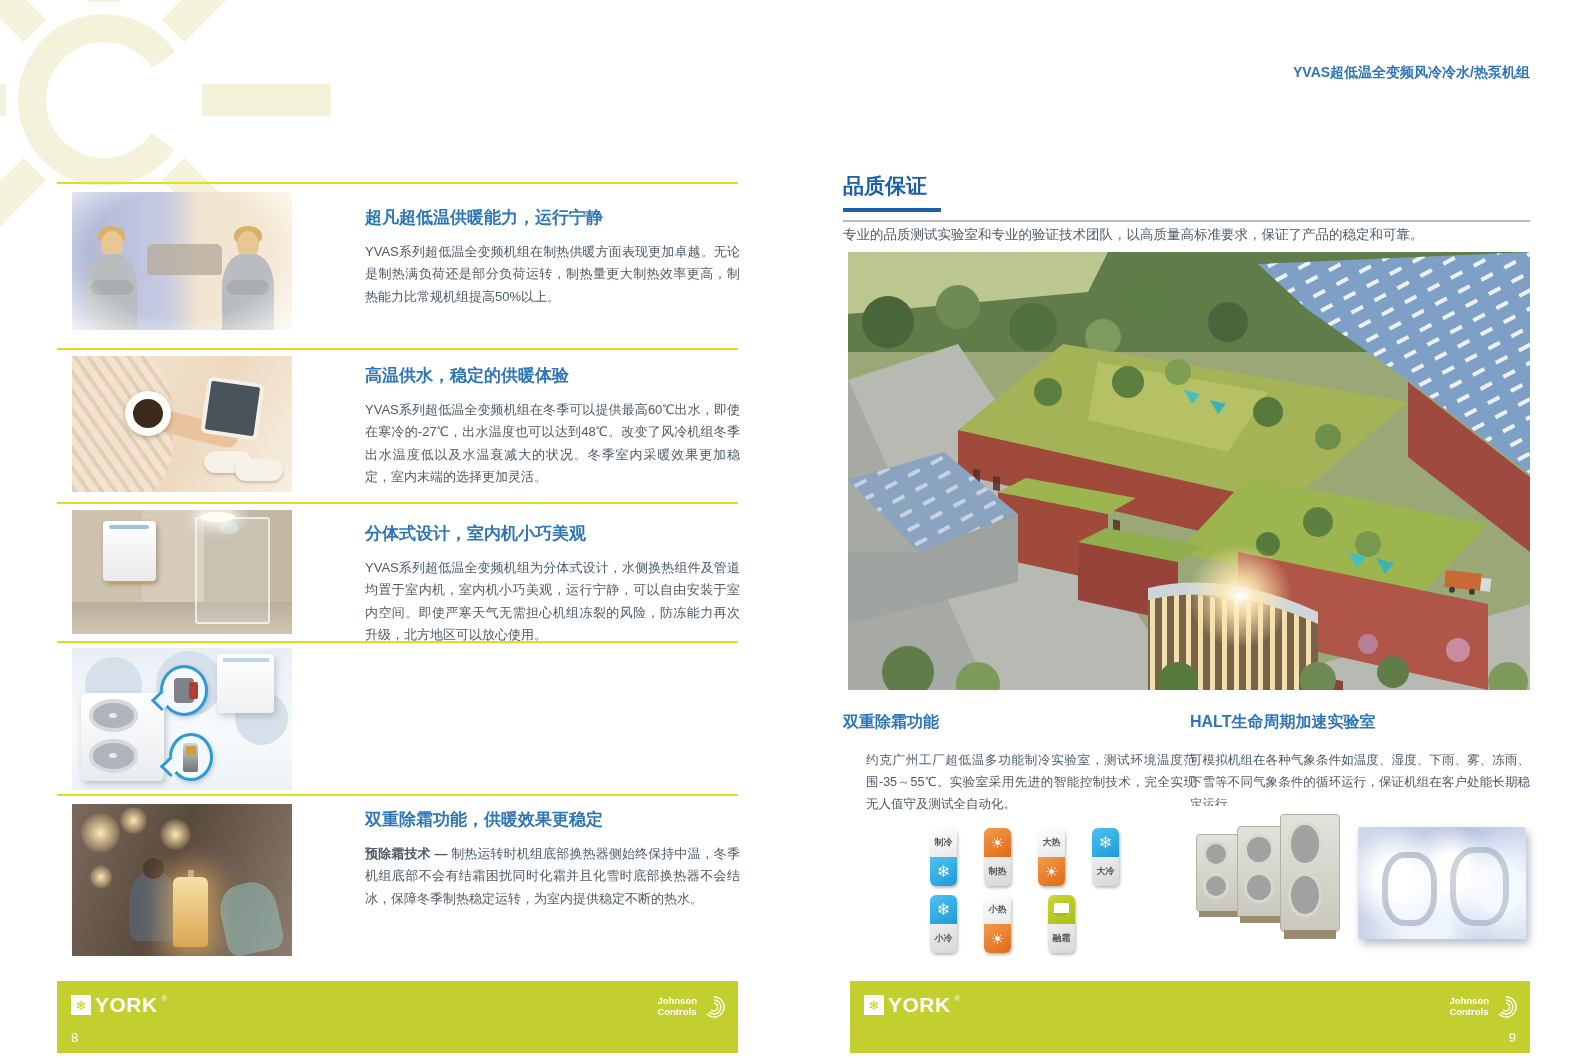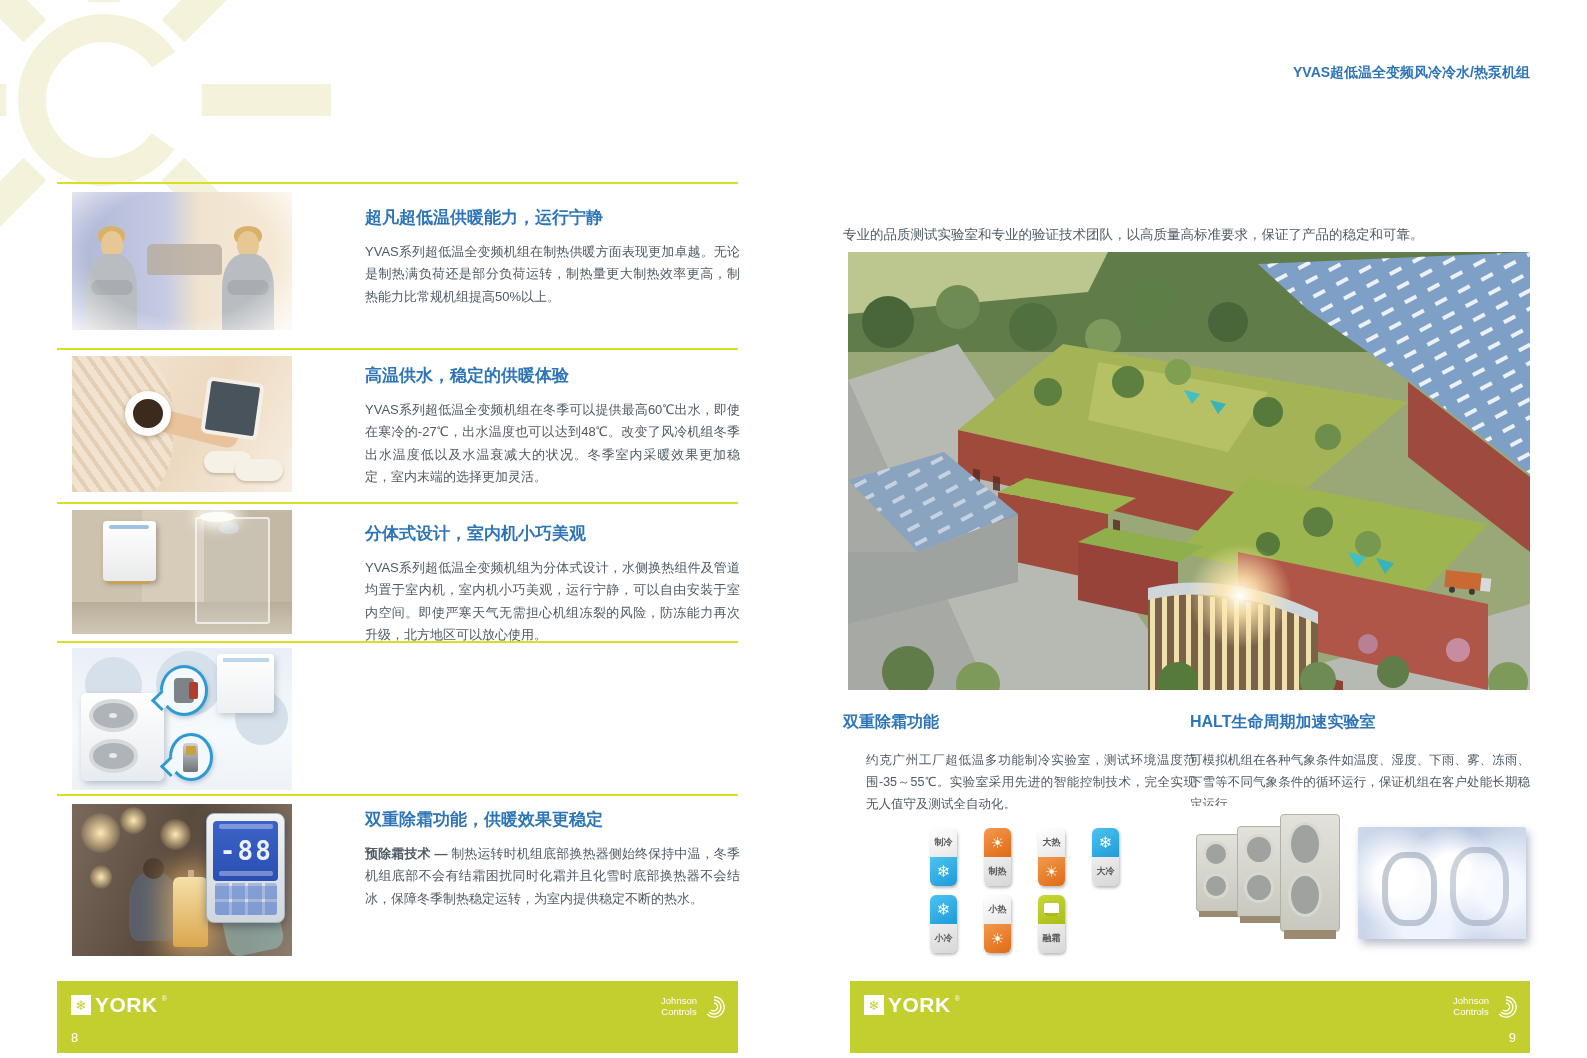--- a/index.html
+++ b/index.html
@@ -92,21 +92,21 @@
   .half { position:absolute; left:0; width:100%; height:50%; display:flex; align-items:center; justify-content:center; }
   .half.top { top:0; } .half.bot { top:50%; }
   .half.metal { font-size:9px; font-weight:bold; color:#5a5a5a; letter-spacing:0; }
   .half.blue { background:linear-gradient(150deg,#4cc2f0,#1e9cd8); color:#fff; font-size:16px; }
   .half.orange { background:linear-gradient(150deg,#f29a4e,#e06a14); color:#fff; font-size:15px; }
   .half.green { background:linear-gradient(150deg,#c8d83a,#a9bd17); }
   .defrost-chip { width:15px; height:13px; background:#ffffff; border-radius:2px;
     box-shadow:inset 0 -9px 0 -6px #a9bd17, inset 0 -3px 0 0 #fff; position:relative; }
   .defrost-chip::before { content:"···"; position:absolute; left:1px; top:-7px; color:#a9bd17; font-size:10px; letter-spacing:1px; }
   .t1{left:2px;top:4px;} .t2{left:56px;top:4px;} .t3{left:110px;top:4px;} .t4{left:164px;top:4px;}
-  .t5{left:2px;top:71px;} .t6{left:56px;top:71px;} .t7{left:110px;top:71px;}
+  .t5{left:2px;top:71px;} .t6{left:56px;top:71px;} .t7{left:120px;top:71px;}
   
   .halt-units { position:absolute; left:1190px; top:806px; width:156px; height:140px; background:#fff; }
   .unitbox { position:absolute; border-radius:4px; background:linear-gradient(#e3e2da,#c9c8be); border:1px solid #b2b1a6; }
   .unitfan { position:absolute; left:12%; width:58%; border-radius:50%; background:#9fa29f; border:3px solid #d8d8d2; }
   .pallet { position:absolute; left:4%; bottom:-7%; width:92%; height:8%; background:#9a8b70; }
   .halt-frost { position:absolute; left:1358px; top:827px; width:168px; height:112px; border-radius:2px;
     background:
       radial-gradient(circle at 22% 45%, #ffffff 0 13%, rgba(255,255,255,0) 35%),
       radial-gradient(circle at 55% 40%, #ffffff 0 16%, rgba(255,255,255,0) 40%),
       radial-gradient(circle at 85% 55%, #f4f8ff 0 14%, rgba(255,255,255,0) 38%),
@@ -117,21 +117,21 @@
   .halt-frost::after { content:""; position:absolute; left:55%; top:18%; width:28%; height:60%; border-radius:40%; border:6px solid rgba(90,105,135,.3); }
   
   .footbar { position:absolute; top:981px; height:72px; background:#c3ce2f; }
   .fb-left { left:57px; width:681px; }
   .fb-right { left:850px; width:680px; }
   .york { position:absolute; left:14px; top:12px; display:flex; align-items:center; gap:4px; }
   .york-sq { width:20px; height:20px; background:#ffffff; display:flex; align-items:center; justify-content:center; color:#c3ce2f; font-size:13px; }
   .york-txt { color:#ffffff; font-weight:800; font-size:21px; letter-spacing:.5px; }
   .york-reg { color:#ffffff; font-size:7px; vertical-align:top; position:relative; top:-7px; }
   .jc { position:absolute; right:12px; top:14px; display:flex; align-items:center; gap:5px; }
-  .jc-txt { color:#ffffff; font-size:9.5px; line-height:1.15; text-align:center; }
+  .jc-txt { color:#ffffff; font-size:9.5px; line-height:1.15; text-align:left;font-weight:bold; }
   .pageno { position:absolute; bottom:8px; color:#ffffff; font-size:13px; }
   .pn-left { left:14px; } .pn-right { right:14px; }
 </style>
 </head>
 <body>
 
 <div class="canvas">
 
   <svg class="watermark" width="345" height="255" viewBox="0 0 345 255">
     <g transform="translate(118,118)" fill="none" stroke="#f4f2da">
@@ -234,40 +234,35 @@
   <div class="sec-img" style="top:804px;height:152px">
     <div class="ph">
       <div class="ph5-bg"></div>
       <div class="bokeh" style="left:4%;top:6%;width:18%;height:26%"></div>
       <div class="bokeh" style="left:22%;top:2%;width:12%;height:18%"></div>
       <div class="bokeh" style="left:40%;top:10%;width:14%;height:20%"></div>
       <div class="bokeh" style="left:8%;top:40%;width:10%;height:16%"></div>
       <div class="ph5-child"></div>
       <div class="ph5-lantern"></div>
       <div class="ph5-hand"></div>
-      <div class="ph5-ctrl">
-        <div class="ph5-screen">
-          <div class="ph5-iconrow" style="top:6%"></div>
-          <div class="ph5-digits">-88</div>
-          <div class="ph5-iconrow" style="bottom:8%"></div>
-        </div>
-        <div class="ph5-keys"></div>
-      </div>
     </div>
   </div>
   <div class="sec-text" style="top:808px">
     <div class="sec-title">双重除霜功能，供暖效果更稳定</div>
     <div class="sec-body">
       <p><span class="lead">预除霜技术 —</span>
          <span>制热运转时机组底部换热器侧始终保持中温，冬季机组底部不会有结霜困扰同时化霜并且化雪时底部换热器不会结冰，保障冬季制热稳定运转，为室内提供稳定不断的热水。</span></p>
     </div>
   </div>
 
   <div class="rp-product">YVAS超低温全变频风冷冷水/热泵机组</div>
 
+  <div class="rp-headwrap">
+    <span class="rp-heading">品质保证</span>
+  </div>
   <div class="rp-intro">专业的品质测试实验室和专业的验证技术团队，以高质量高标准要求，保证了产品的稳定和可靠。</div>
 
   <div class="rp-photo">
     <svg width="682" height="438" viewBox="0 0 682 438">
       <defs>
         <pattern id="roofdash" width="26" height="16" patternUnits="userSpaceOnUse" patternTransform="rotate(-28)">
           <rect x="0" y="0" width="13" height="4" fill="#ffffff" opacity="0.85"></rect>
         </pattern>
         <pattern id="glass" width="12" height="12" patternUnits="userSpaceOnUse">
           <rect width="12" height="12" fill="#7a6248"></rect>

